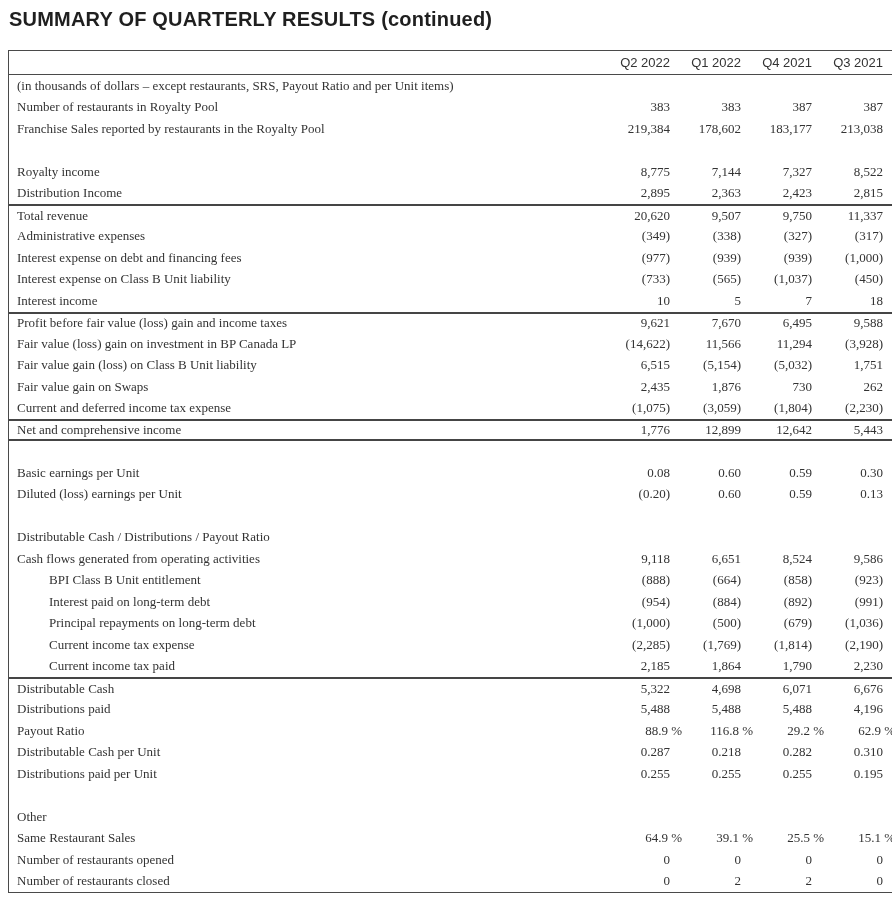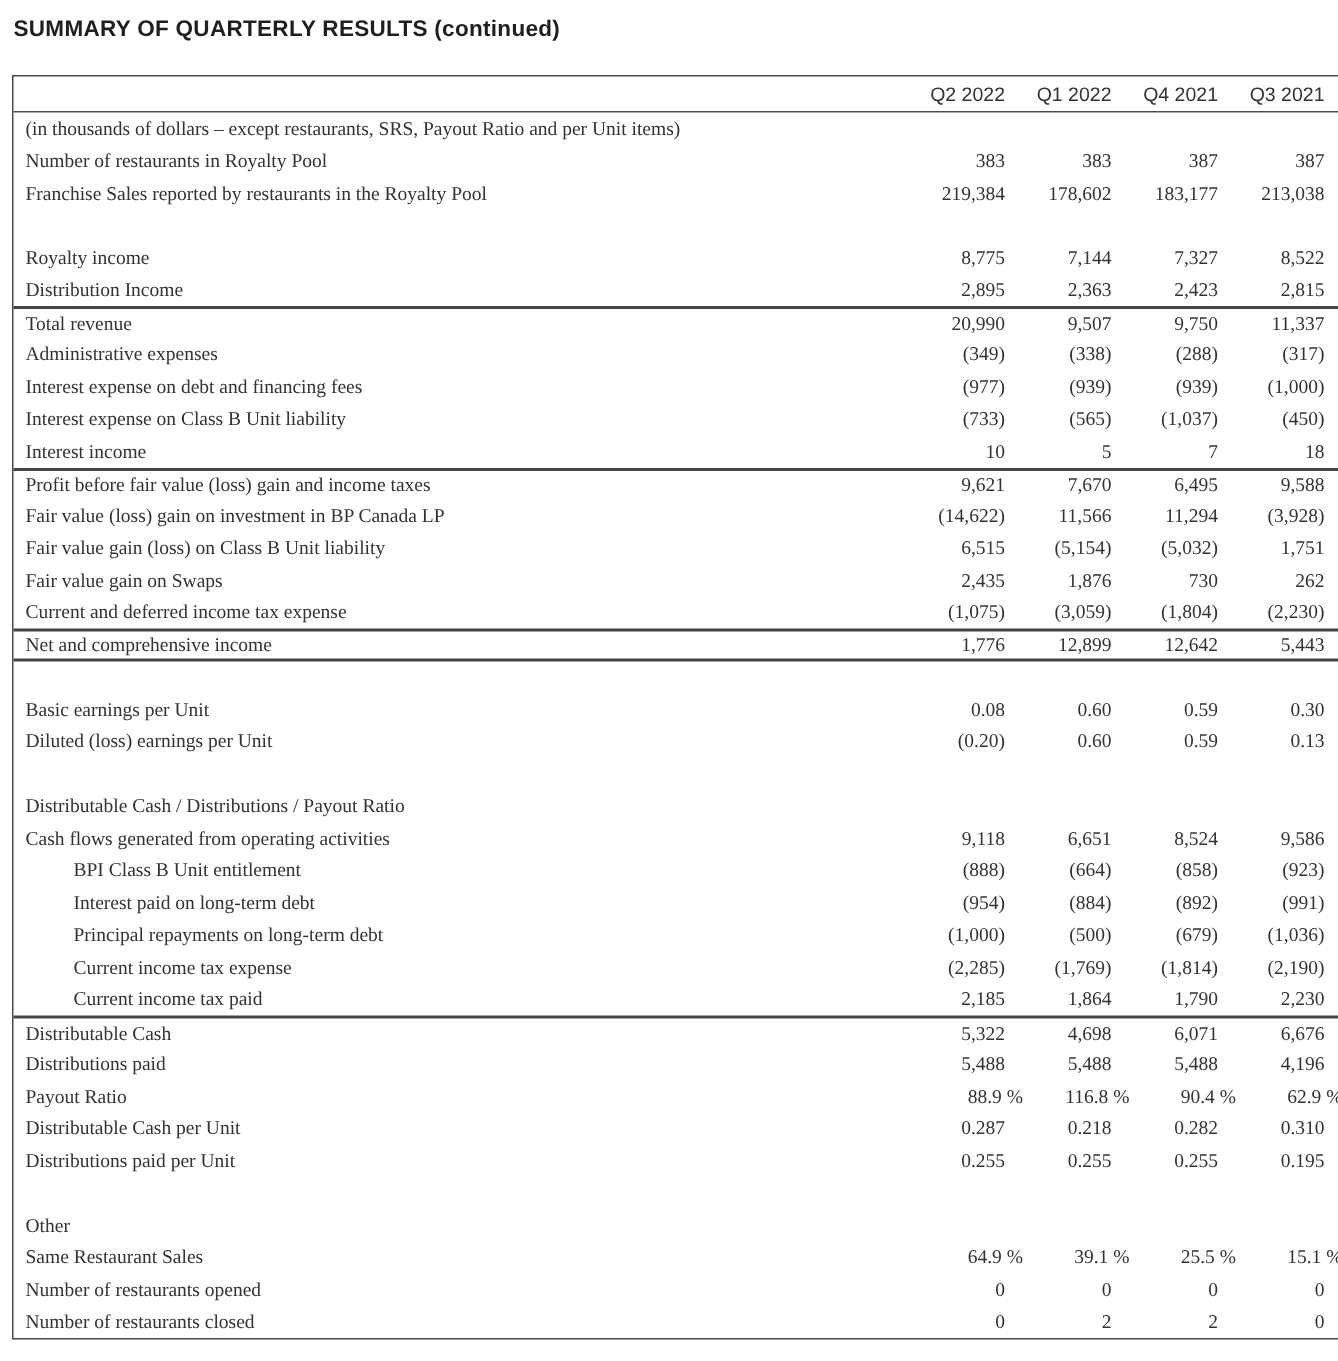--- a/index.html
+++ b/index.html
@@ -5,21 +5,21 @@
   * { box-sizing: border-box; margin: 0; padding: 0; }
   html, body {
     width: 892px; height: 907px;
     background: #ffffff;
     font-family: "Liberation Sans", sans-serif;
     color: #333333;
     overflow: hidden;
   }
   .page-title {
     margin: 10px 0 0 9px;
-    font-size: 15px;
+    font-size: 20px;
     font-weight: bold;
     color: #1f1f1f;
     letter-spacing: 0.2px;
     line-height: 19px;
   }
   .qtable {
     margin: 21px 0 0 8px;
     width: 888px;
     border: 1.5px solid #4a4a4a;
     background: #ffffff;
@@ -97,30 +97,30 @@
       </div>
       <div class="row">
         <div class="label">Distribution Income</div>
         <div class="cell">2,895</div>
         <div class="cell">2,363</div>
         <div class="cell">2,423</div>
         <div class="cell">2,815</div>
       </div>
       <div class="row bt">
         <div class="label">Total revenue</div>
-        <div class="cell">20,990</div>
+        <div class="cell">20,620</div>
         <div class="cell">9,507</div>
         <div class="cell">9,750</div>
         <div class="cell">11,337</div>
       </div>
       <div class="row">
         <div class="label">Administrative expenses</div>
         <div class="cell">(349)</div>
         <div class="cell">(338)</div>
-        <div class="cell">(288)</div>
+        <div class="cell">(327)</div>
         <div class="cell">(317)</div>
       </div>
       <div class="row">
         <div class="label">Interest expense on debt and financing fees</div>
         <div class="cell">(977)</div>
         <div class="cell">(939)</div>
         <div class="cell">(939)</div>
         <div class="cell">(1,000)</div>
       </div>
       <div class="row">
@@ -251,21 +251,21 @@
         <div class="label">Distributions paid</div>
         <div class="cell">5,488</div>
         <div class="cell">5,488</div>
         <div class="cell">5,488</div>
         <div class="cell">4,196</div>
       </div>
       <div class="row">
         <div class="label">Payout Ratio</div>
         <div class="cell pct">88.9 %</div>
         <div class="cell pct">116.8 %</div>
-        <div class="cell pct">90.4 %</div>
+        <div class="cell pct">29.2 %</div>
         <div class="cell pct">62.9 %</div>
       </div>
       <div class="row">
         <div class="label">Distributable Cash per Unit</div>
         <div class="cell">0.287</div>
         <div class="cell">0.218</div>
         <div class="cell">0.282</div>
         <div class="cell">0.310</div>
       </div>
       <div class="row">

